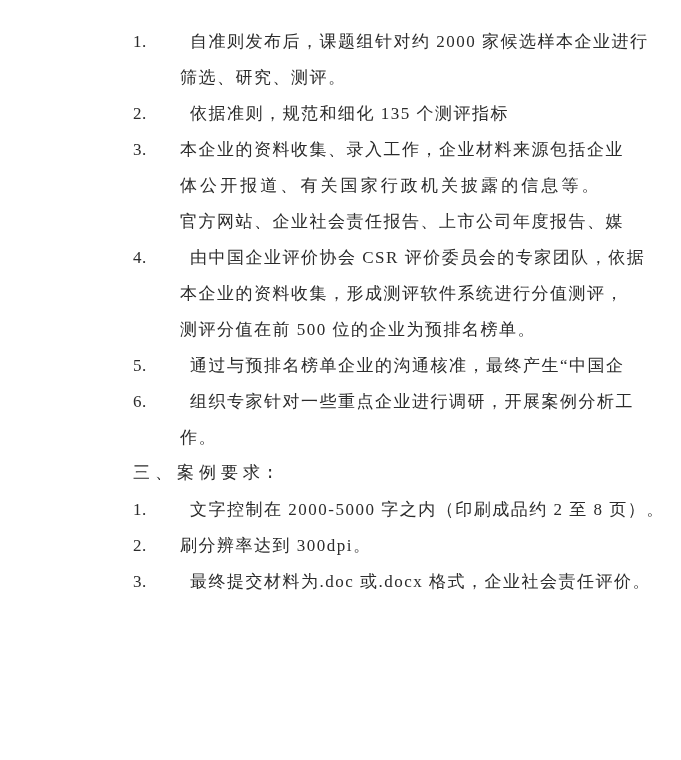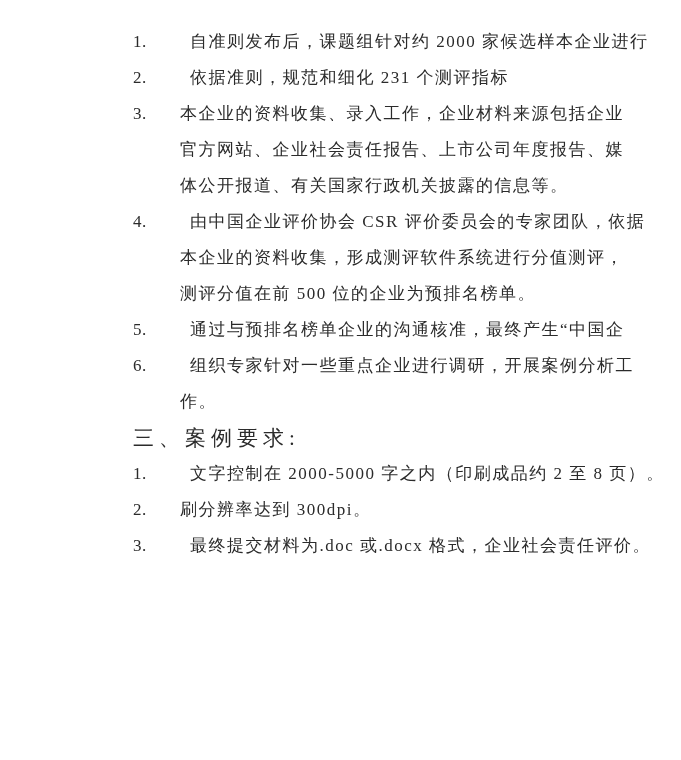--- a/index.html
+++ b/index.html
@@ -46,48 +46,50 @@
     margin-left: 32px;
   }
   .line:last-child {
     text-align-last: left;
   }
   .line.first {
     text-indent: 10px;
   }
   .section-heading {
     margin-left: -15px;
-    font-size: 21px;
+    font-size: 17px;
     line-height: 36px;
     height: 36px;
     letter-spacing: 5px;
     white-space: nowrap;
+    font-family: Liberation Mono, monospace;
   }
 </style>
 </head>
 <body>
 
 <div class="page">
   <div class="content">
 
     <div class="list-item">
       <span class="num">1.</span>
       <div class="line first">自准则发布后，课题组针对约 2000 家候选样本企业进行</div>
+      <div class="line">筛选、研究、测评。</div>
     </div>
 
     <div class="list-item">
       <span class="num">2.</span>
-      <div class="line first">依据准则，规范和细化 231 个测评指标</div>
+      <div class="line first">依据准则，规范和细化 135 个测评指标</div>
     </div>
 
     <div class="list-item">
       <span class="num">3.</span>
       <div class="line">本企业的资料收集、录入工作，企业材料来源包括企业</div>
+      <div class="line">体公开报道、有关国家行政机关披露的信息等。</div>
       <div class="line">官方网站、企业社会责任报告、上市公司年度报告、媒</div>
-      <div class="line">体公开报道、有关国家行政机关披露的信息等。</div>
     </div>
 
     <div class="list-item">
       <span class="num">4.</span>
       <div class="line first">由中国企业评价协会 CSR 评价委员会的专家团队，依据</div>
       <div class="line">本企业的资料收集，形成测评软件系统进行分值测评，</div>
       <div class="line">测评分值在前 500 位的企业为预排名榜单。</div>
     </div>
 
     <div class="list-item">

